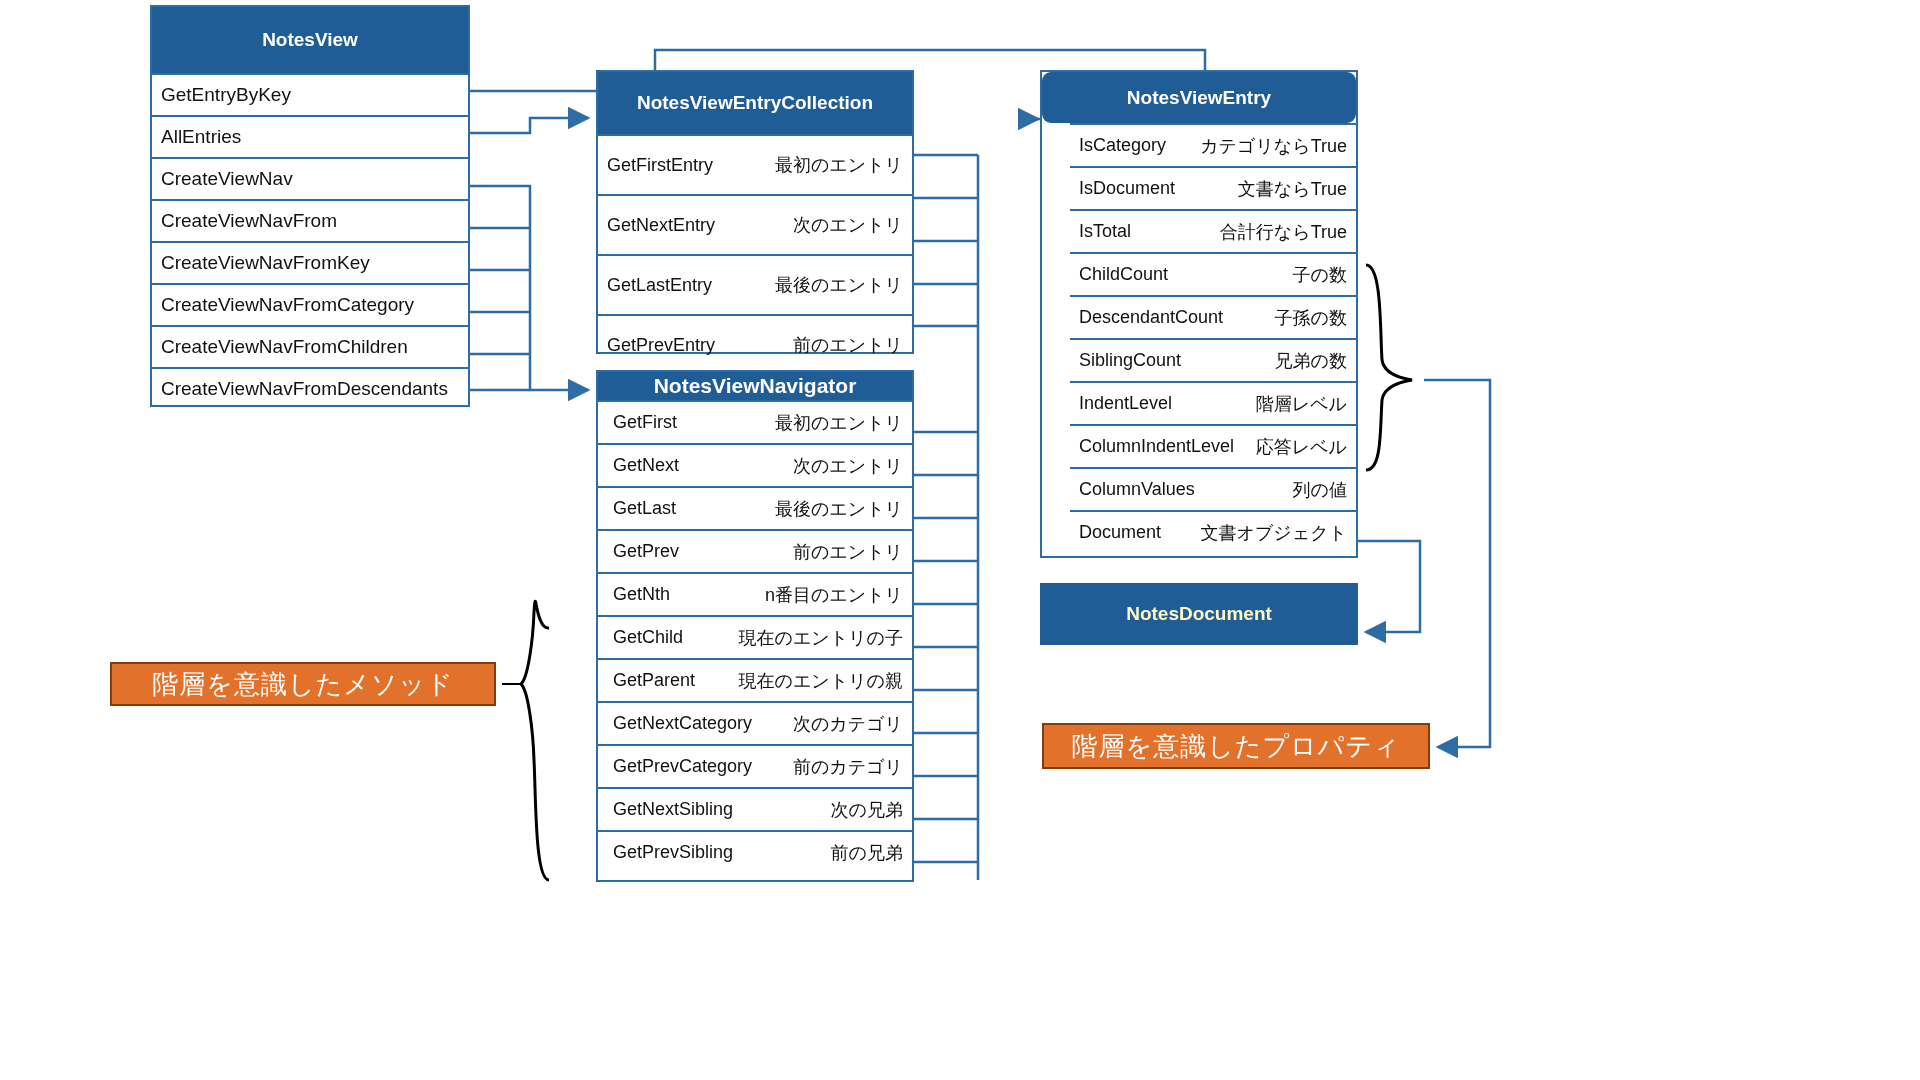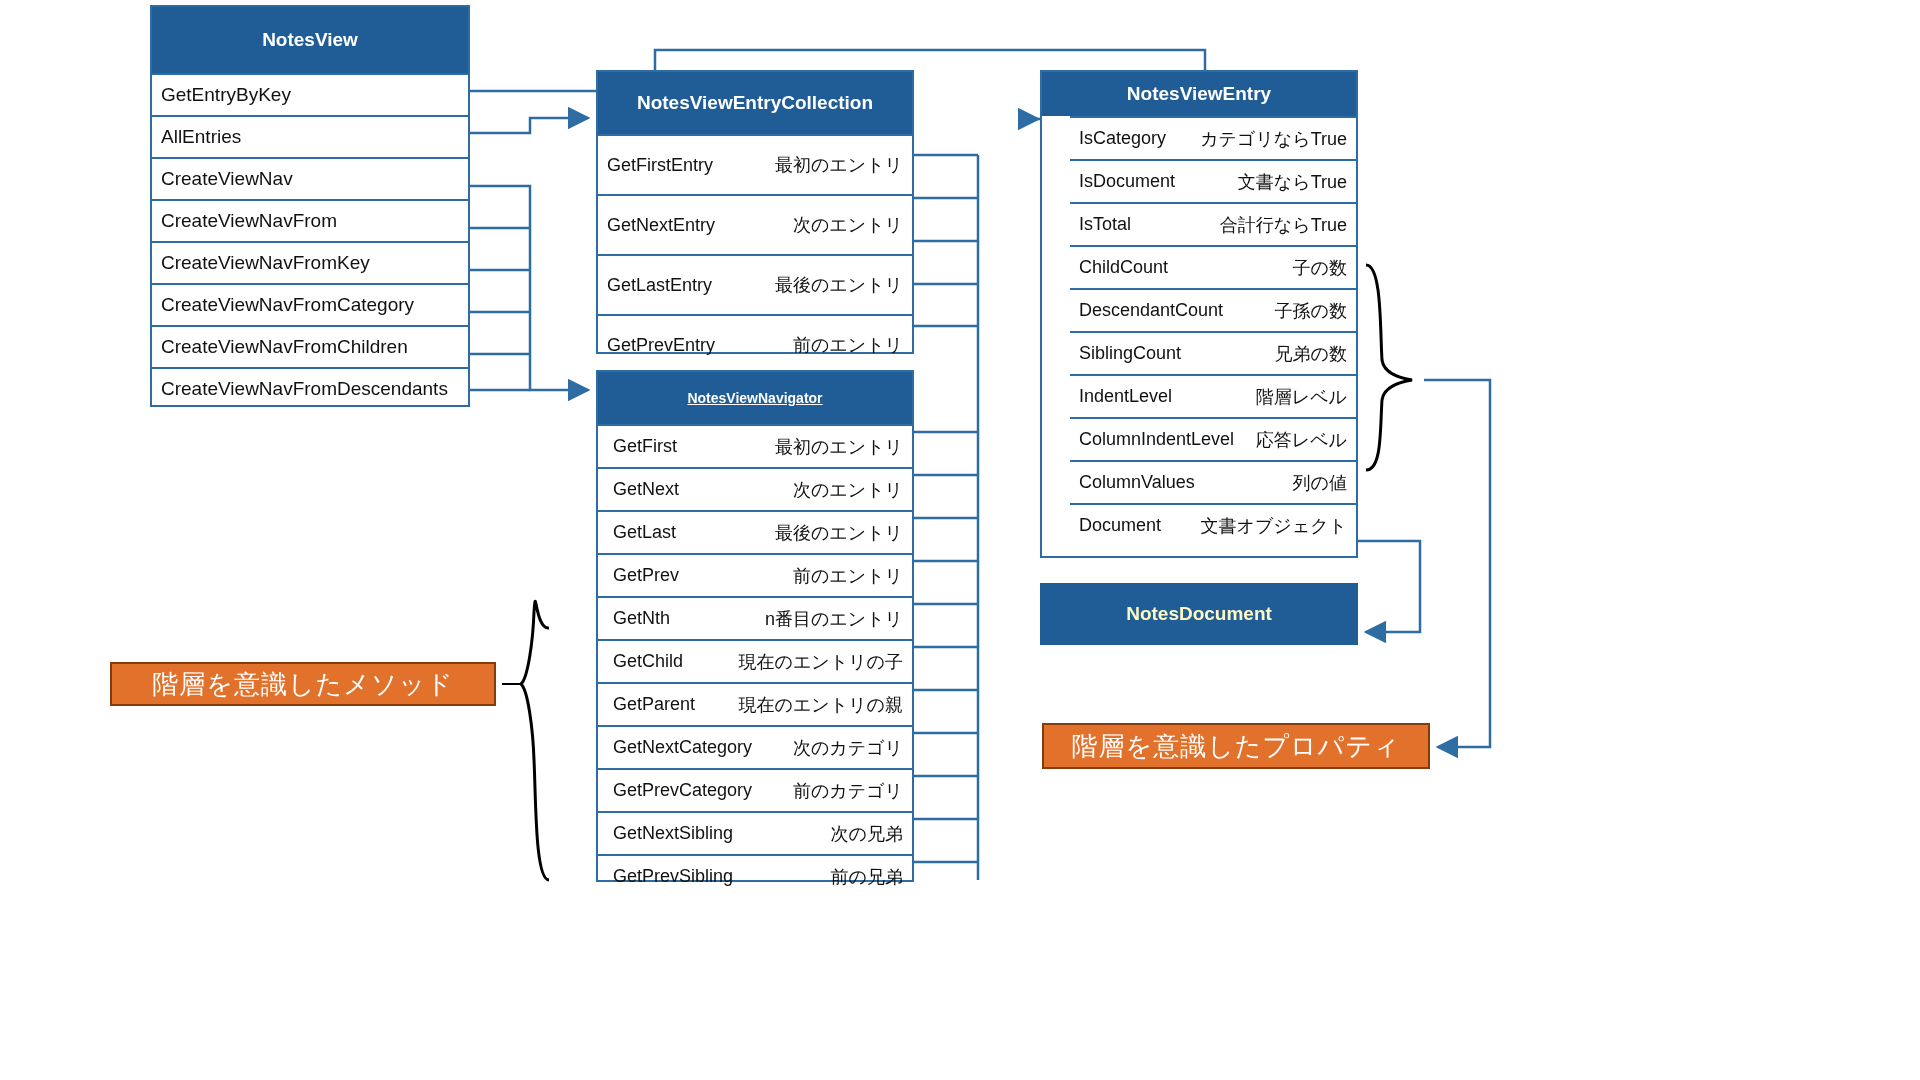--- a/index.html
+++ b/index.html
@@ -62,26 +62,26 @@
   #box-notesview .cls-header { height: 66px; font-size: 19px; }
   #box-notesview .cls-row { height: 42px; font-size: 19px; }
 
   
   #box-nvec { left: 596px; top: 70px; width: 318px; height: 284px; }
   #box-nvec .cls-header { height: 62px; font-size: 19px; }
   #box-nvec .cls-row { height: 60px; font-size: 18px; }
 
   
   #box-nvnav { left: 596px; top: 370px; width: 318px; height: 512px; }
-  #box-nvnav .cls-header { height: 52px; font-size: 14px; text-decoration: underline; }
+  #box-nvnav .cls-header { height: 28px; font-size: 21px; }
   #box-nvnav .cls-row { height: 43px; font-size: 18px; padding-left: 15px; }
 
   
   #box-nve { left: 1040px; top: 70px; width: 318px; height: 488px; }
-  #box-nve .cls-header { height: 44px; font-size: 19px; }
+  #box-nve .cls-header { height: 51px; font-size: 19px; border-radius: 9px; }
   #box-nve .cls-row { height: 43px; font-size: 18px; margin-left: 28px; }
 
   
   #box-nd {
     position: absolute;
     left: 1040px; top: 583px; width: 318px; height: 62px;
     background: #205d96;
     color: #fef9c3;
     font-weight: bold;
     font-size: 19px;

